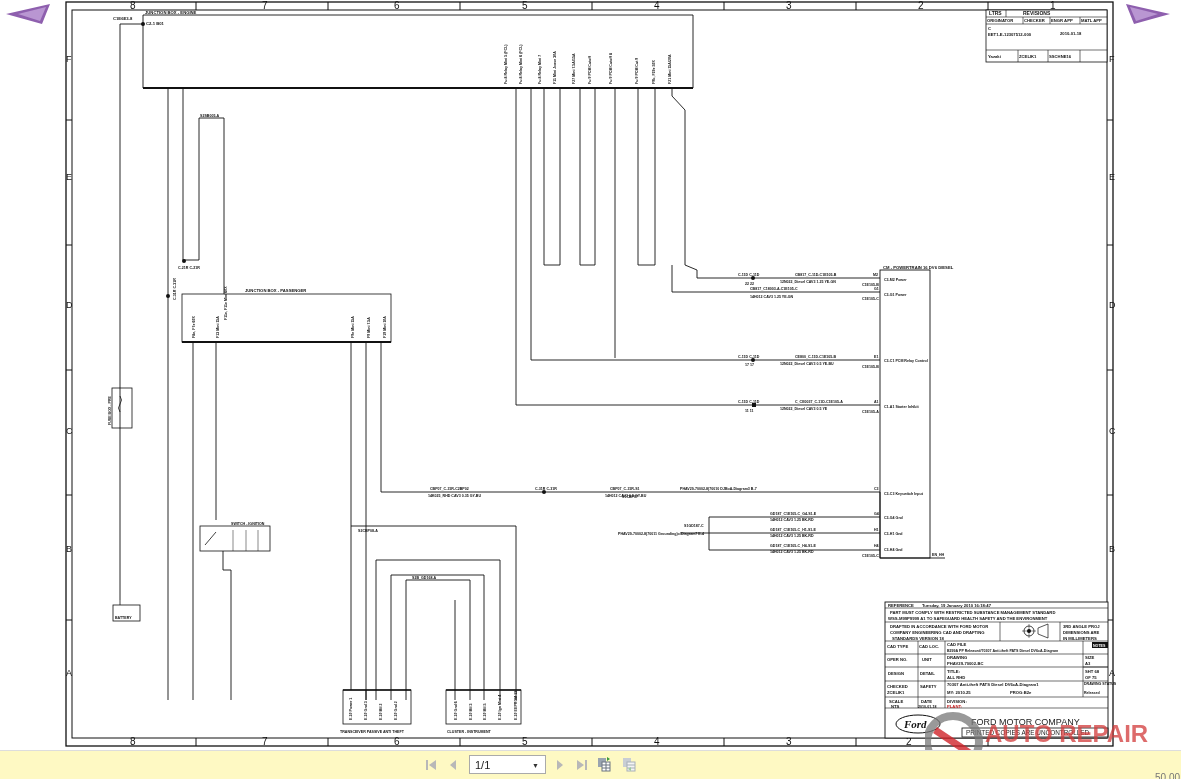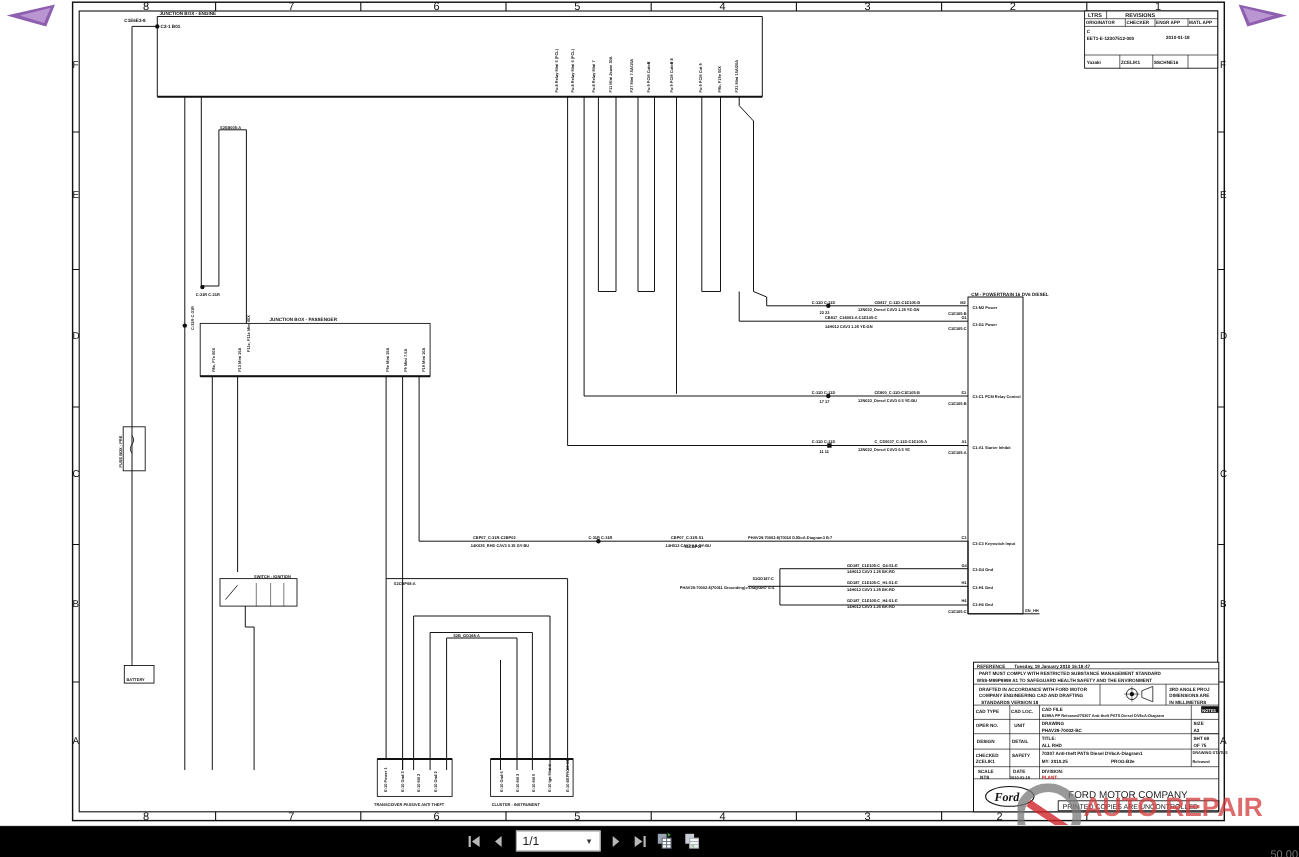--- a/index.html
+++ b/index.html
@@ -9,21 +9,21 @@
   .nav-arrow{position:absolute;top:2px;width:50px;height:24px;cursor:pointer;}
   .nav-left{left:4px;}
   .nav-right{left:1122px;}
   svg text{font-family:"Liberation Sans",sans-serif;}
   .lbl{font-size:4.2px;font-weight:bold;fill:#111;}
   .lbl-s{font-size:3.6px;font-weight:bold;fill:#111;}
   .lbl-m{font-size:5px;font-weight:bold;fill:#111;}
   .grid-num{font-size:10px;fill:#111;}
   .grid-let{font-size:9px;fill:#111;}
   .watermark{position:absolute;left:365px;top:367px;font-size:36px;color:#e0303a;letter-spacing:0.5px;pointer-events:none;font-family:"Liberation Sans",sans-serif;}
-  .toolbar{position:absolute;left:0;top:750px;width:1181px;height:29px;background:#000000;border-top:1px solid #ddd;}
+  .toolbar{position:absolute;left:0;top:750px;width:1181px;height:29px;background:#fef9c3;border-top:1px solid #ddd;}
   .tb-btn{position:absolute;top:6px;height:16px;width:14px;color:#b5b5b5;font-size:12px;line-height:16px;text-align:center;cursor:pointer;}
   .page-select{position:absolute;left:469px;top:4px;width:77px;height:19px;border:1px solid #aaa;background:#fff;font-size:11px;line-height:19px;padding-left:5px;box-sizing:border-box;color:#222;cursor:pointer;}
   .page-select .caret{position:absolute;right:6px;top:0;font-size:7px;color:#333;}
   .zoom-val{position:absolute;left:1155px;top:757px;font-size:10px;color:#777;}
   .tb-icon{position:absolute;top:5px;width:14px;height:16px;cursor:pointer;}
   .brand-wm{position:absolute;left:925px;top:712px;width:256px;height:67px;pointer-events:none;}
 </style>
 </head>
 <body>
 

